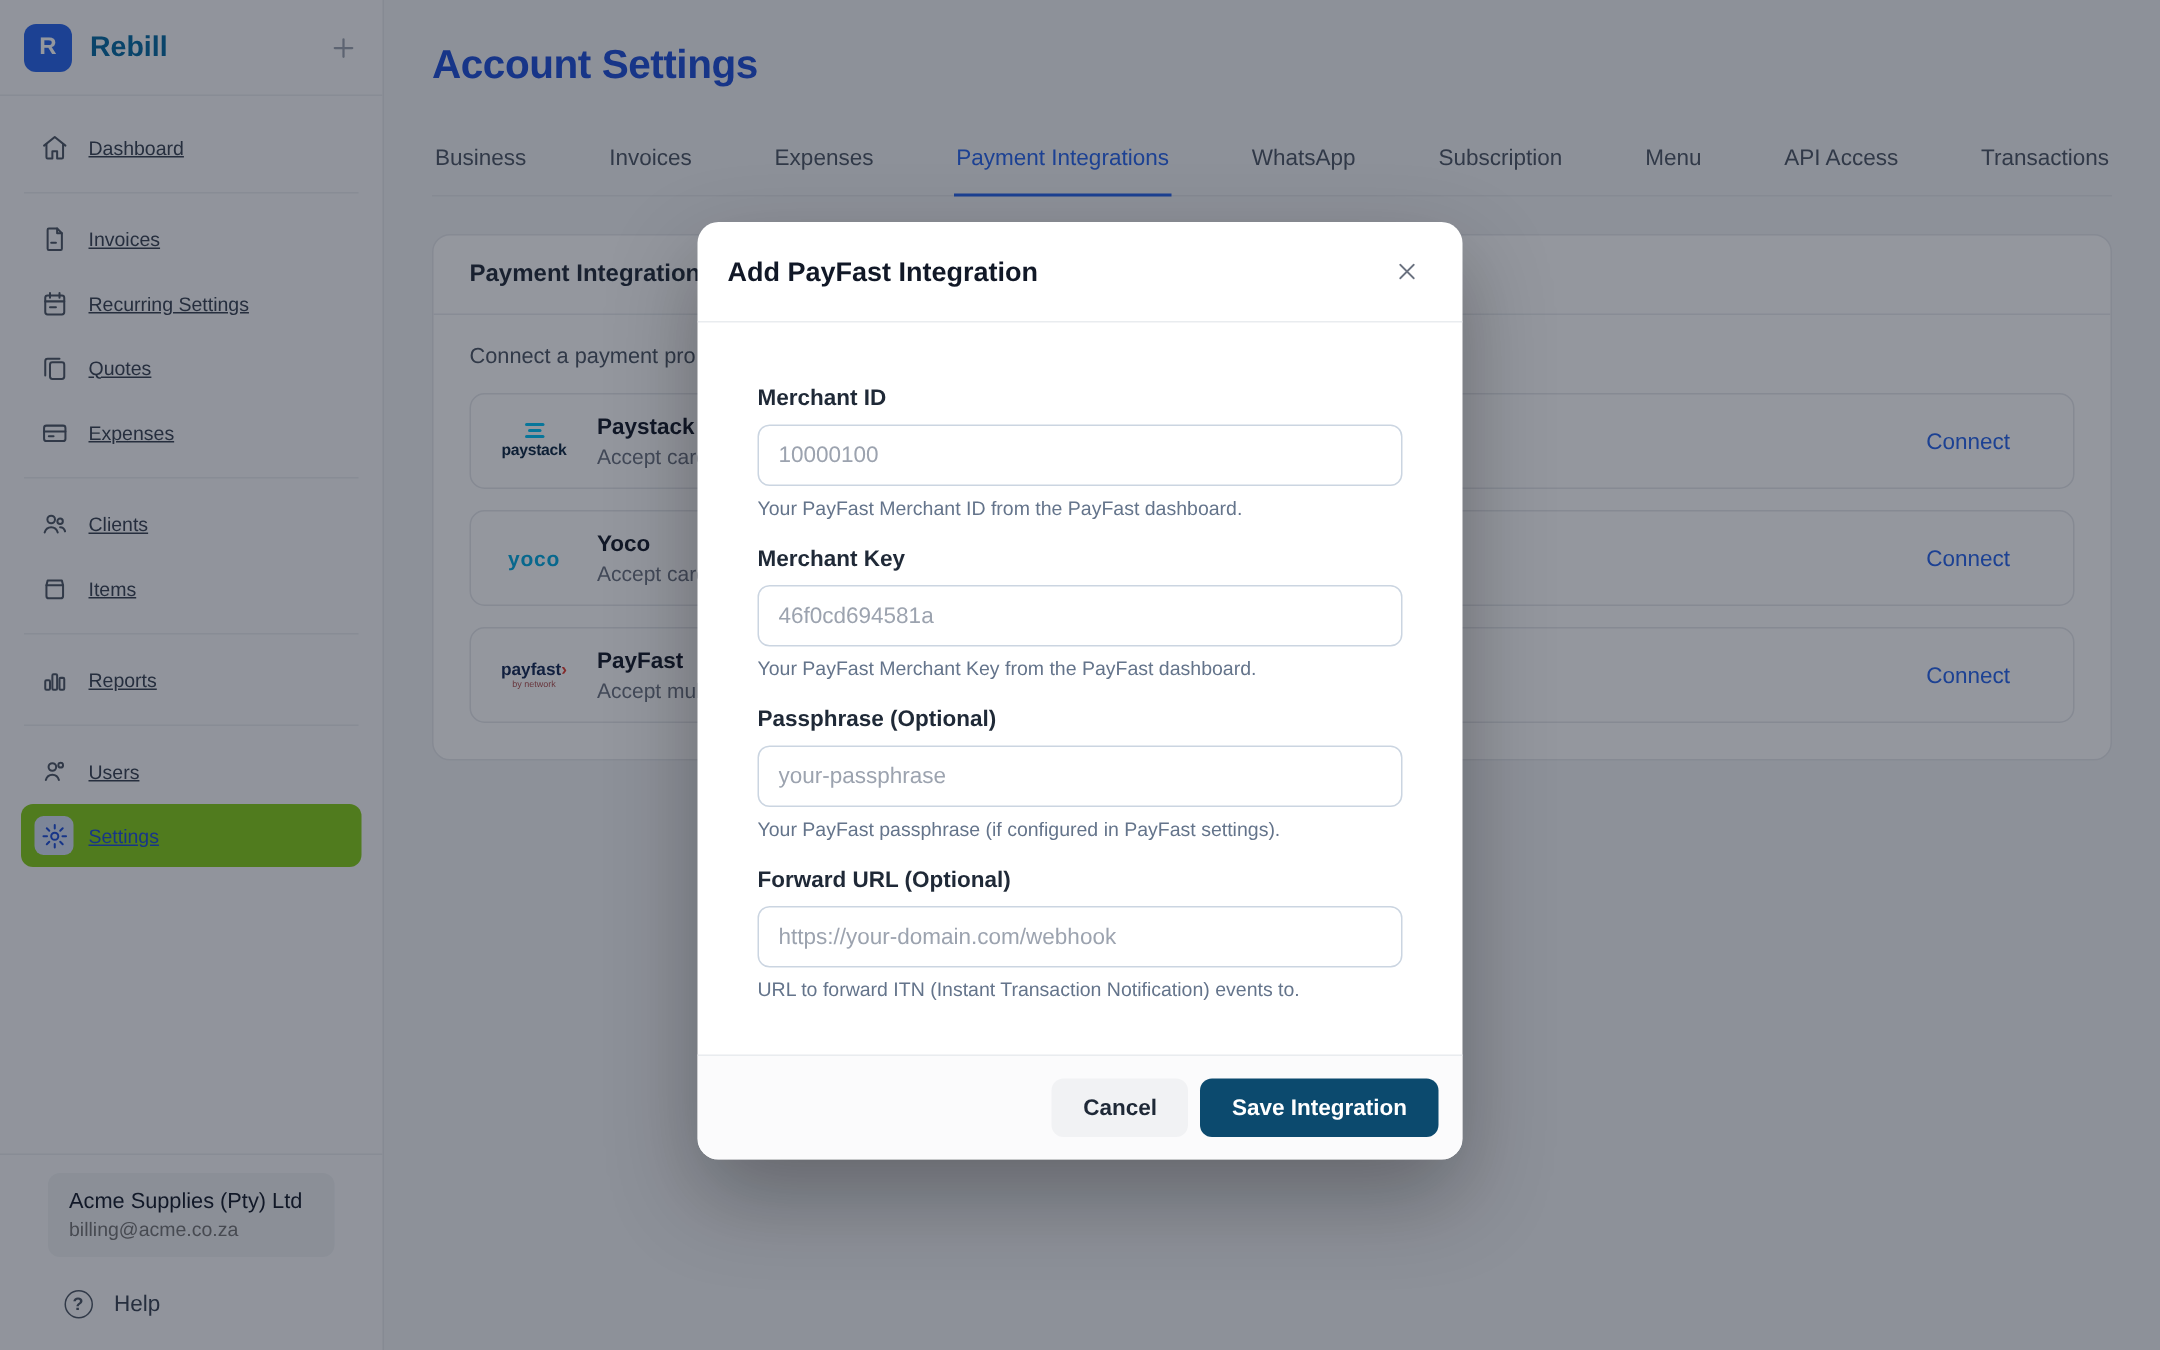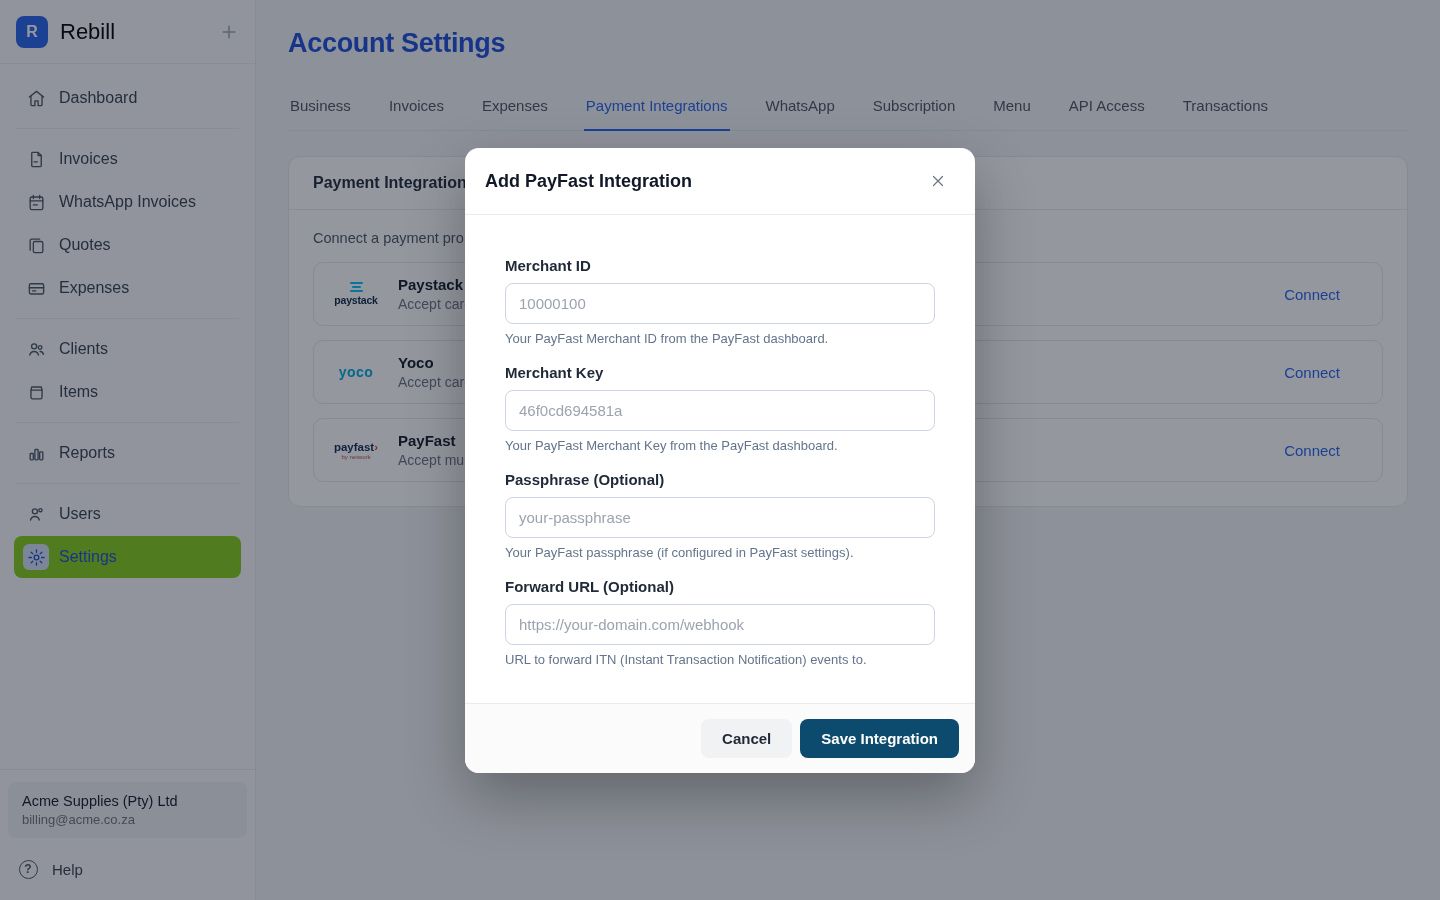--- a/index.html
+++ b/index.html
@@ -5,43 +5,43 @@
   * { margin:0; padding:0; box-sizing:border-box; }
   html,body { width:1440px; height:900px; overflow:hidden; }
   body { font-family:"Liberation Sans", sans-serif; background:#f3f4f6; color:#111827; position:relative; }
 
   .app { display:flex; width:100%; height:100%; }
 
   
   .sidebar { width:256px; min-width:256px; height:100%; background:#f9fafb; border-right:1px solid #e5e7eb; display:flex; flex-direction:column; }
   .sb-header { height:64px; display:flex; align-items:center; gap:12px; padding:0 16px; border-bottom:1px solid #e9ecef; }
   .logo-badge { width:32px; height:32px; border-radius:8px; background:#2563eb; color:#fff; font-weight:bold; font-size:16px; display:flex; align-items:center; justify-content:center; }
-  .app-name { font-size:22px; font-weight:normal; color:#000000; flex:1; }
+  .app-name { font-size:19px; font-weight:bold; color:#0369a1; flex:1; }
   .plus-btn { color:#9ca3af; display:flex; align-items:center; cursor:pointer; }
 
   .sb-nav { flex:1; padding:12px 14px 0; overflow:hidden; }
-  .nav-item { display:flex; align-items:center; gap:13px; padding:11px 12px; border-radius:8px; font-size:16px; color:#374151; cursor:pointer; margin:1px 0; }
+  .nav-item { display:flex; align-items:center; gap:13px; padding:11px 12px; border-radius:8px; font-size:13px; color:#374151; cursor:pointer; margin:1px 0;text-decoration:underline; }
   .nav-item .ic { width:20px; height:20px; display:flex; align-items:center; justify-content:center; color:#4b5563; }
   .nav-item.active { background:#84cc16; color:#1d4ed8; font-weight:500; }
   .nav-item.active .ic { color:#1d4ed8; background:#d5e0f4; border-radius:6px; padding:3px; width:26px; height:26px; margin:-3px; }
   .nav-sep { border:none; border-top:1px solid #e9ecef; margin:9px 2px; }
 
-  .sb-bottom { border-top:1px solid #e9ecef; padding:12px 8px 10px; }
+  .sb-bottom { border-top:1px solid #e9ecef; padding:12px 32px 10px; }
   .org-card { background:#eef0f3; border-radius:8px; padding:11px 14px; margin-bottom:10px; }
   .org-name { font-size:14.5px; color:#111827; margin-bottom:3px; }
   .org-email { font-size:13px; color:#737373; }
   .util-item { display:flex; align-items:center; gap:14px; padding:11px 10px; font-size:15px; color:#374151; border-radius:8px; cursor:pointer; }
   .util-item .ic { width:20px; height:20px; display:flex; align-items:center; justify-content:center; color:#4b5563; }
   .qmark { width:19px; height:19px; border:1.7px solid #4b5563; border-radius:50%; display:flex; align-items:center; justify-content:center; font-size:12px; font-weight:bold; color:#4b5563; }
 
   
   .main { flex:1; padding:28px 32px 0; }
   .page-title { font-size:27px; font-weight:bold; color:#1d4ed8; letter-spacing:-0.3px; }
 
-  .tabs { display:flex; gap:34px; margin-top:32px; border-bottom:1px solid #e5e7eb; }
+  .tabs { display:flex; gap:34px; margin-top:32px; border-bottom:1px solid #e5e7eb;justify-content:space-between; }
   .tab { font-size:15px; color:#4b5563; padding:6px 2px 15px; cursor:pointer; white-space:nowrap; }
   .tab.active { color:#2563eb; font-weight:500; border-bottom:2px solid #2563eb; margin-bottom:-1px; }
 
   .card { margin-top:25px; background:#fff; border:1px solid #e5e7eb; border-radius:12px; }
   .card-header { padding:17px 24px; border-bottom:1px solid #e9ecef; font-size:16px; font-weight:bold; color:#1f2937; }
   .card-body { padding:20px 24px 24px; }
   .card-intro { font-size:14.5px; color:#4b5563; margin-bottom:16px; white-space:nowrap; }
 
   .provider-row { display:flex; align-items:center; border:1px solid #e5e7eb; border-radius:10px; padding:13px 20px; margin-top:14px; min-height:62px; }
   .provider-row:first-of-type { margin-top:0; }
@@ -116,21 +116,21 @@
           </span>
         <span>Invoices</span>
       </div>
       <div class="nav-item">
         <span class="ic">
             <svg width="19" height="19" viewBox="0 0 24 24" fill="none" stroke="currentColor" stroke-width="1.7" stroke-linecap="round" stroke-linejoin="round">
               <rect x="4" y="5" width="16" height="16" rx="2"></rect>
               <path d="M8 3v4M16 3v4M4 10h16M8 15h5"></path>
             </svg>
           </span>
-        <span>WhatsApp Invoices</span>
+        <span>Recurring Settings</span>
       </div>
       <div class="nav-item">
         <span class="ic">
             <svg width="19" height="19" viewBox="0 0 24 24" fill="none" stroke="currentColor" stroke-width="1.7" stroke-linecap="round" stroke-linejoin="round">
               <rect x="8" y="7" width="12" height="14" rx="2"></rect>
               <path d="M16 4H6a2 2 0 0 0-2 2v12"></path>
             </svg>
           </span>
         <span>Quotes</span>
       </div>

